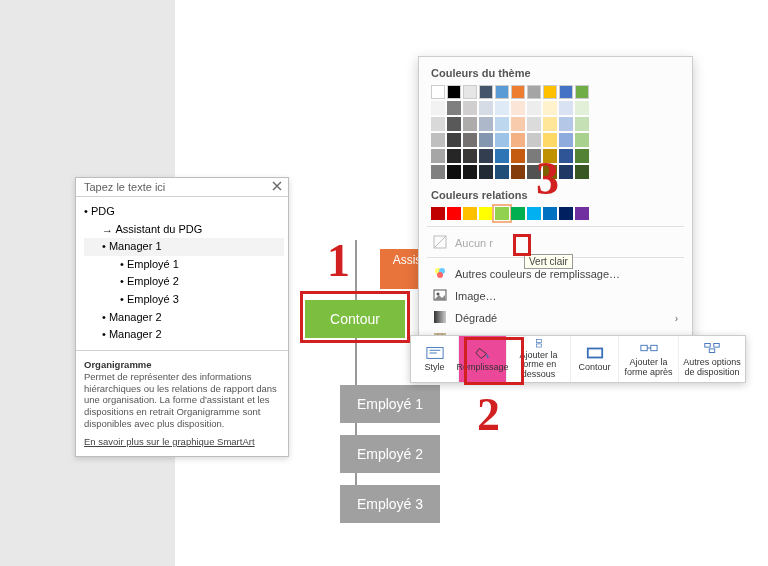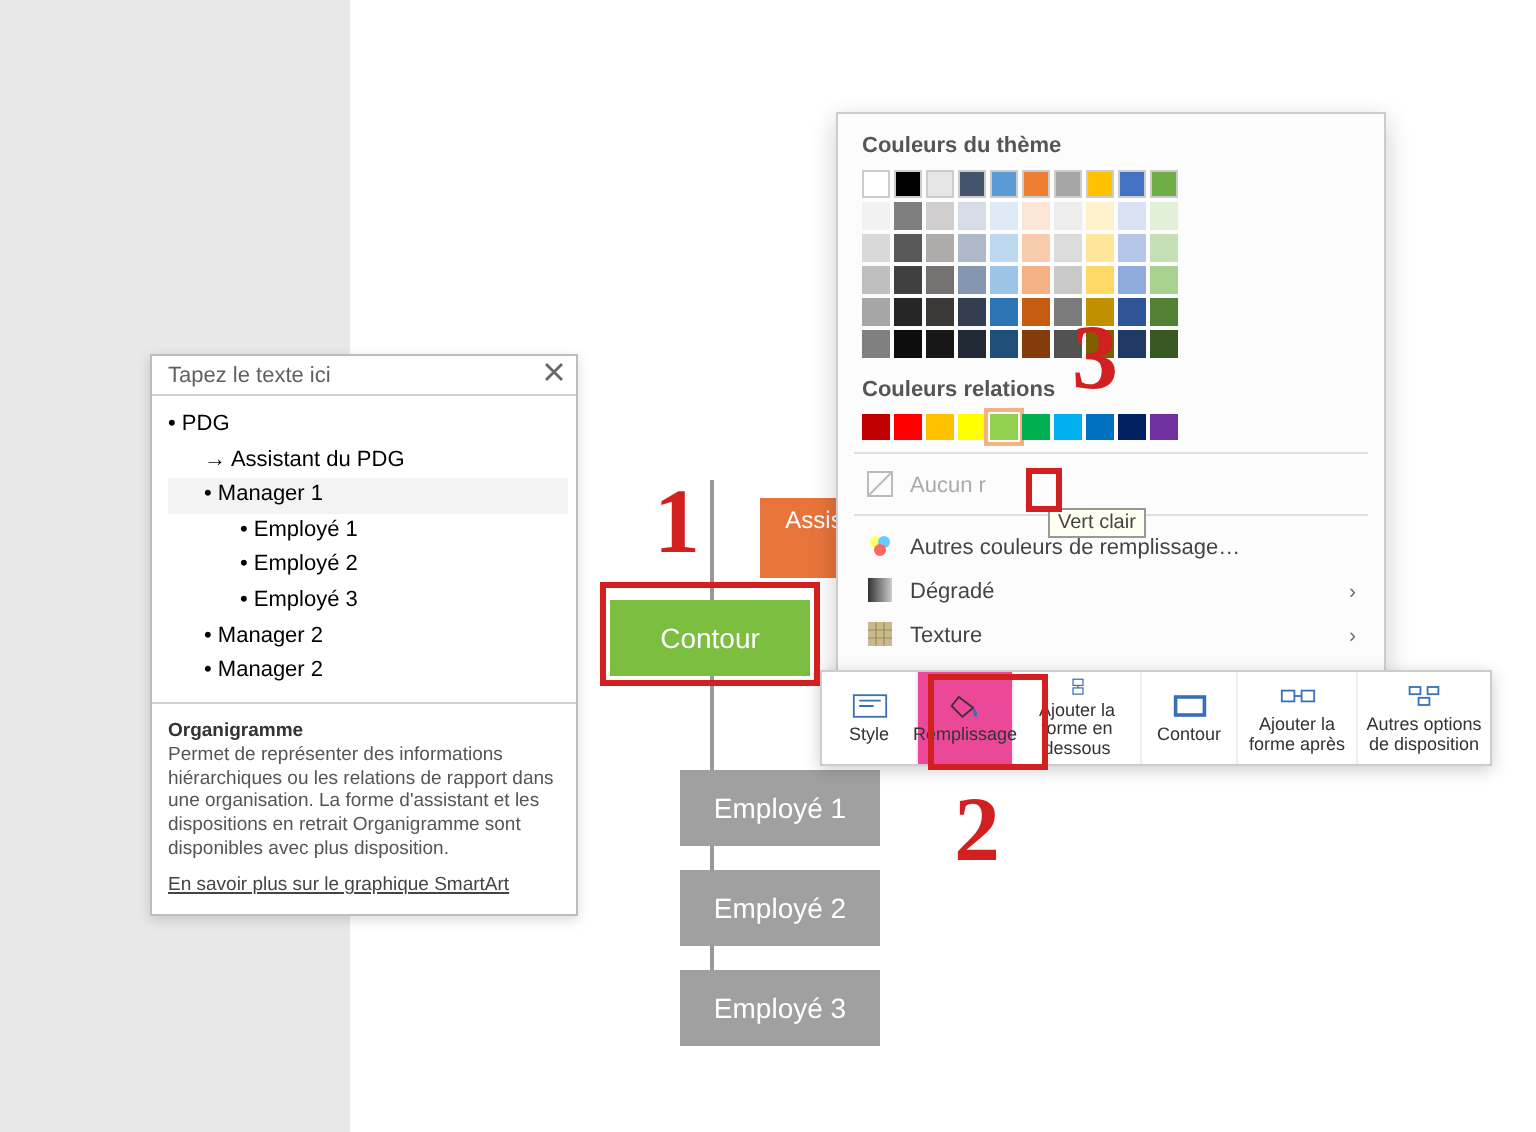--- a/index.html
+++ b/index.html
@@ -198,20 +198,28 @@
   <div class="menu-item">
     <svg viewBox="0 0 14 14">
         <circle cx="5" cy="5" r="3" fill="#ff6"></circle>
         <circle cx="9" cy="5" r="3" fill="#6cf"></circle>
         <circle cx="7" cy="9" r="3" fill="#f66"></circle>
       </svg>
     <span>Autres couleurs de remplissage…</span>
   </div>
   <div class="menu-item">
     <svg viewBox="0 0 14 14">
+        <rect x="1" y="2" width="12" height="10" fill="none" stroke="#555"></rect>
+        <circle cx="5" cy="6" r="1.5" fill="#555"></circle>
+        <path d="M2 11 L6 7 L9 10 L12 7 V12 H2 Z" fill="#888"></path>
+      </svg>
+    <span>Image…</span>
+  </div>
+  <div class="menu-item">
+    <svg viewBox="0 0 14 14">
         <defs>
           <linearGradient id="g1">
             <stop offset="0" stop-color="#333"></stop>
             <stop offset="1" stop-color="#ccc"></stop>
           </linearGradient>
         </defs>
         <rect x="1" y="1" width="12" height="12" fill="url(#g1)"></rect>
       </svg>
     <span>Dégradé</span>
     <span class="chev">›</span>

